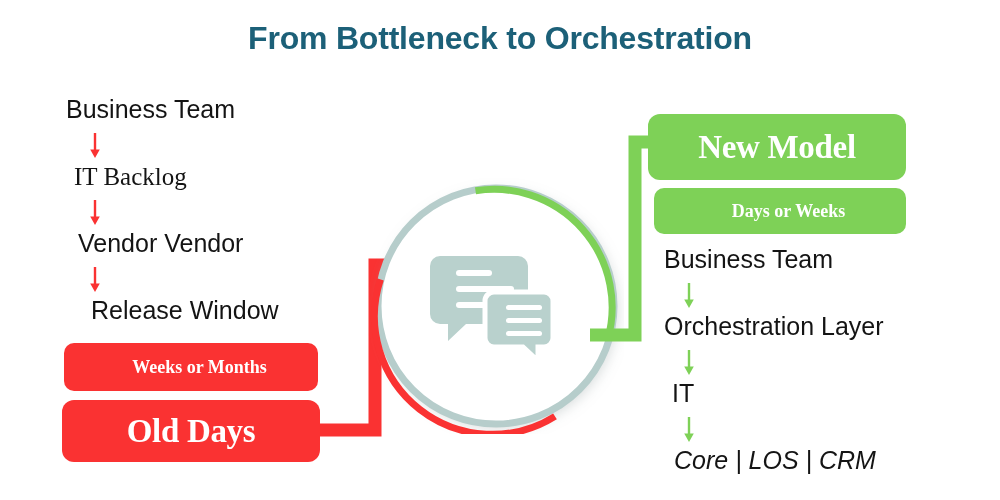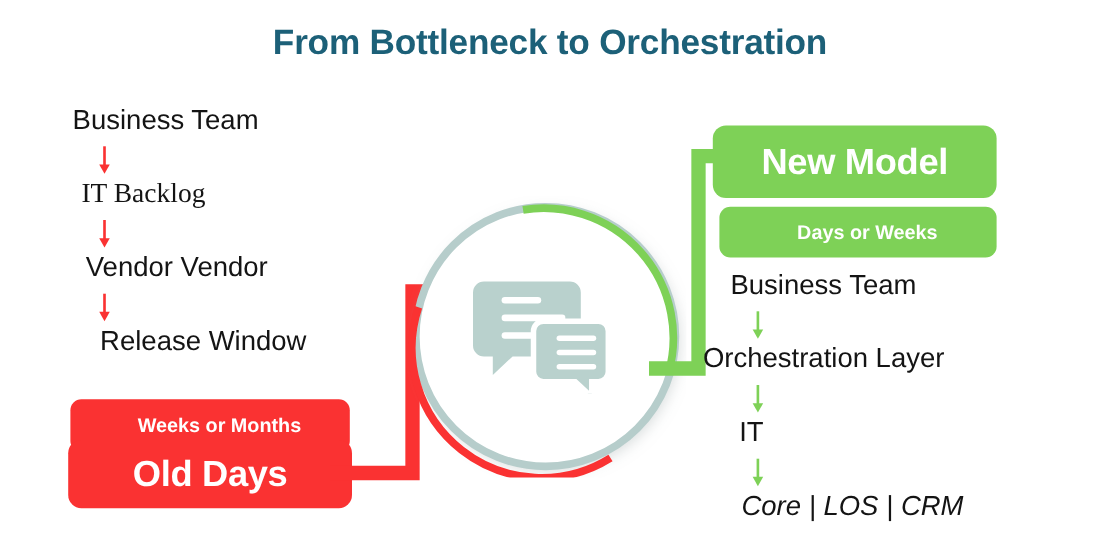--- a/index.html
+++ b/index.html
@@ -56,35 +56,36 @@
   
   .pill {
     position: absolute;
     border-radius: 12px;
     display: flex;
     align-items: center;
     justify-content: center;
     color: #ffffff;
     white-space: nowrap;
     box-sizing: border-box;
+    font-family: Liberation Serif, serif;
   }
   .pill.big {
     font-size: 33px;
     font-weight: bold;
     letter-spacing: -0.3px;
   }
   .pill.small {
     font-size: 18px;
     font-weight: bold;
     border-radius: 10px;
     padding-left: 17px;
   }
 
   #pill-old-model   { left: 62px;  top: 400px; width: 258px; height: 62px; background: #fa3232; }
-  #pill-weeks       { left: 64px;  top: 343px; width: 254px; height: 48px; background: #fa3232; margin-top: 20px; }
+  #pill-weeks       { left: 64px;  top: 343px; width: 254px; height: 48px; background: #fa3232; }
   #pill-new-model   { left: 648px; top: 114px; width: 258px; height: 66px; background: #7ed157; }
   #pill-days        { left: 654px; top: 188px; width: 252px; height: 46px; background: #7ed157; }
 
   
   .connector {
     position: absolute;
     overflow: visible;
   }
   #connector-red   { left: 300px; top: 255px; width: 110px; height: 200px; }
   #connector-green { left: 590px; top: 130px; width: 110px; height: 220px; }
@@ -189,21 +190,21 @@
 
     <div class="pill small" id="pill-days">Days or Weeks</div>
 
     <div class="flow-label" style="left:664px; top:247px;">Business Team</div>
 
     <svg class="flow-arrow" style="left:679px; top:283px;" viewBox="0 0 20 26">
       <line x1="10" y1="0" x2="10" y2="18" stroke="#7ed157" stroke-width="2.4"></line>
       <path d="M10 25 L5.2 16.5 L14.8 16.5 Z" fill="#7ed157"></path>
     </svg>
 
-    <div class="flow-label" style="left:639px; top:314px;">Orchestration Layer</div>
+    <div class="flow-label" style="left:664px; top:314px;">Orchestration Layer</div>
 
     <svg class="flow-arrow" style="left:679px; top:350px;" viewBox="0 0 20 26">
       <line x1="10" y1="0" x2="10" y2="18" stroke="#7ed157" stroke-width="2.4"></line>
       <path d="M10 25 L5.2 16.5 L14.8 16.5 Z" fill="#7ed157"></path>
     </svg>
 
     <div class="flow-label" style="left:672px; top:381px;">IT</div>
 
     <svg class="flow-arrow" style="left:679px; top:417px;" viewBox="0 0 20 26">
       <line x1="10" y1="0" x2="10" y2="18" stroke="#7ed157" stroke-width="2.4"></line>

